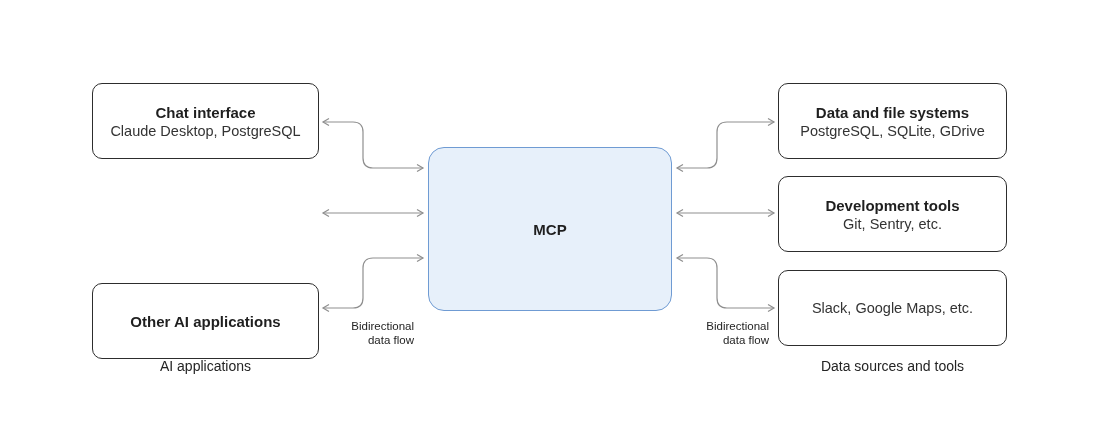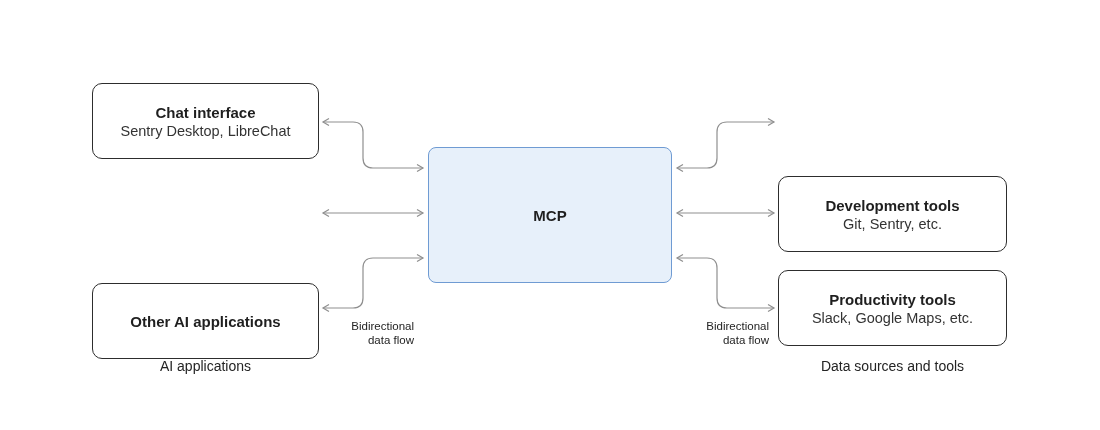--- a/index.html
+++ b/index.html
@@ -28,24 +28,24 @@
     gap: 2px;
     box-sizing: border-box;
   }
   .node.left  { left: 92px;  width: 227px; height: 76px; }
   .node.right { left: 778px; width: 229px; height: 76px; }
   .node-title { font-weight: bold; font-size: 15px; color: var(--text, #1f1f1f); }
   .node-sub   { font-size: 14.5px; color: #333333; }
   .center-node {
     position: absolute;
     left: 428px; top: 147px;
-    width: 244px; height: 136px;
+    width: 244px; height: 164px;
     background: var(--center-fill, #e7f0fa);
     border: 1.5px solid var(--center-border, #6f9bd3);
-    border-radius: 8px;
+    border-radius: 16px;
     display: flex;
     flex-direction: column;
     align-items: center;
     justify-content: center;
     text-align: right;
     gap: 2px;
     box-sizing: border-box;
   }
   .caption {
     position: absolute;
@@ -87,36 +87,39 @@
     <path class="conn" d="M 323 213 H 423" marker-start="url(#ah-start)" marker-end="url(#ah-end)"></path>
     <path class="conn" d="M 323 308 H 353 Q 363 308 363 298 V 268 Q 363 258 373 258 H 423" marker-start="url(#ah-start)" marker-end="url(#ah-end)"></path>
 
     <path class="conn" d="M 677 168 H 707 Q 717 168 717 158 V 132 Q 717 122 727 122 H 774" marker-start="url(#ah-start)" marker-end="url(#ah-end)"></path>
     <path class="conn" d="M 677 213 H 774" marker-start="url(#ah-start)" marker-end="url(#ah-end)"></path>
     <path class="conn" d="M 677 258 H 707 Q 717 258 717 268 V 298 Q 717 308 727 308 H 774" marker-start="url(#ah-start)" marker-end="url(#ah-end)"></path>
   </svg>
 
   <div class="node left" style="top:83px">
     <div class="node-title">Chat interface</div>
-    <div class="node-sub">Sentry Desktop, LibreChat</div>
+    <div class="node-sub">Claude Desktop, PostgreSQL</div>
   </div>
   <div class="node left" style="top:283px">
     <div class="node-title">Other AI applications</div>
   </div>
 
   <div class="center-node">
     <div class="node-title">MCP</div>
   </div>
 
+  <div class="node right" style="top:83px">
+    <div class="node-title">Data and file systems</div>
+    <div class="node-sub">PostgreSQL, SQLite, GDrive</div>
+  </div>
   <div class="node right" style="top:176px">
     <div class="node-title">Development tools</div>
     <div class="node-sub">Git, Sentry, etc.</div>
   </div>
   <div class="node right" style="top:270px">
-    <div class="node-title">Productivity tools</div>
     <div class="node-sub">Slack, Google Maps, etc.</div>
   </div>
 
   <div class="flow-label left">
     <div>Bidirectional</div>
     <div>data flow</div>
   </div>
   <div class="flow-label right">
     <div>Bidirectional</div>
     <div>data flow</div>

